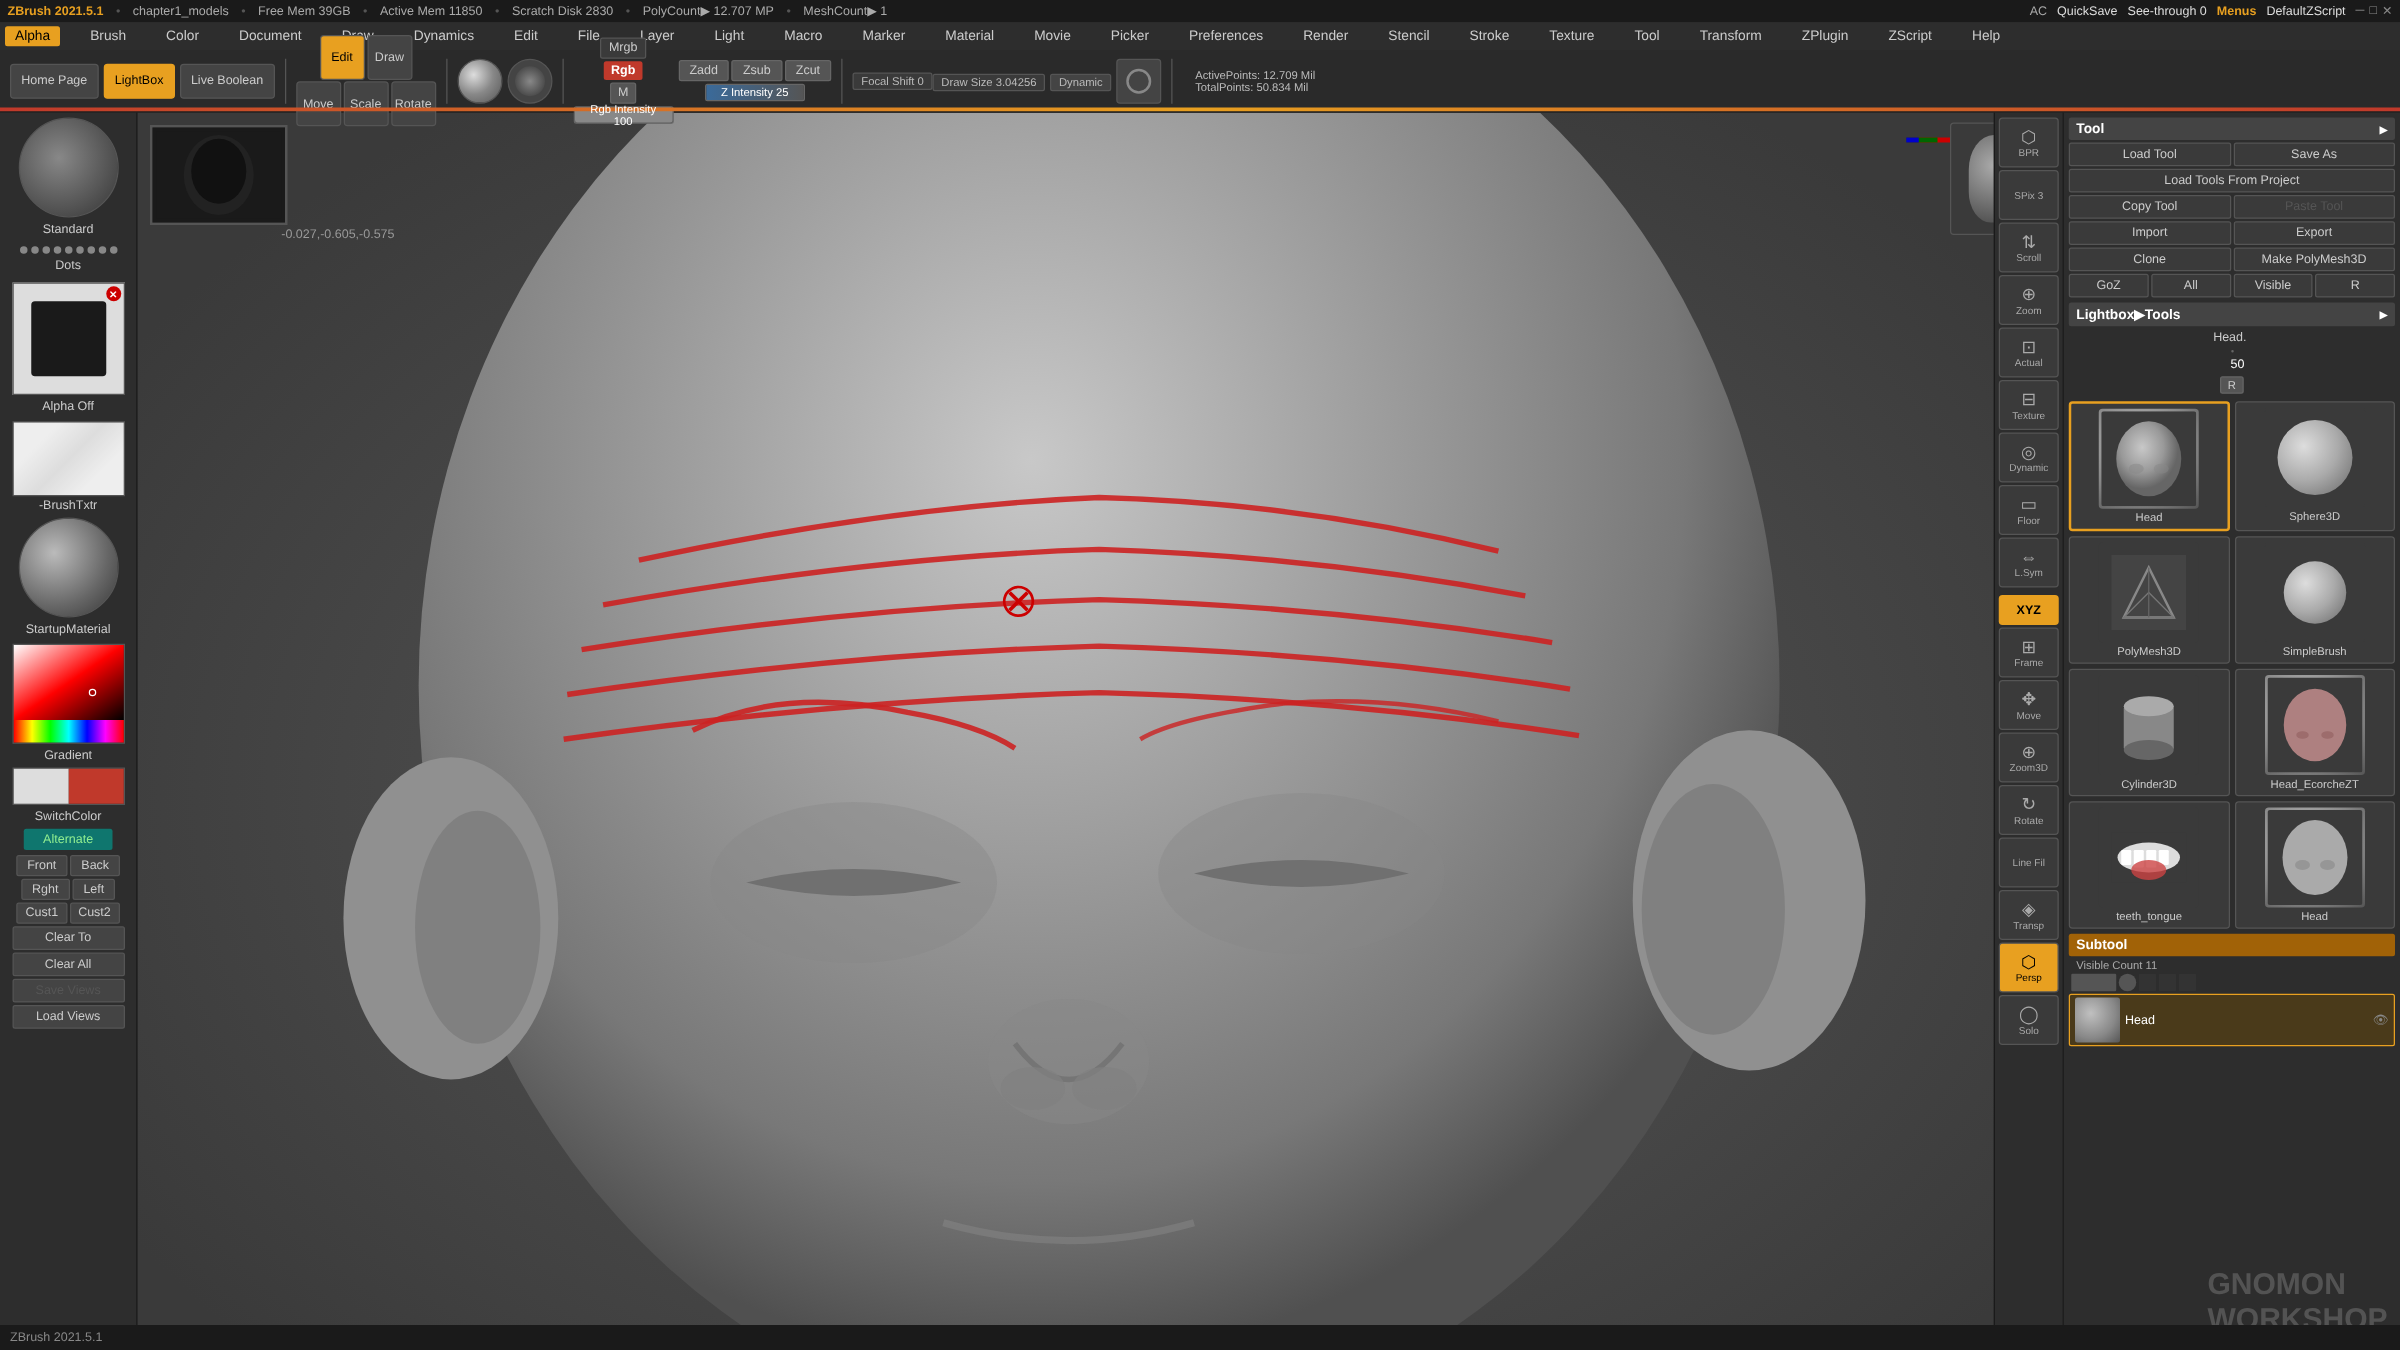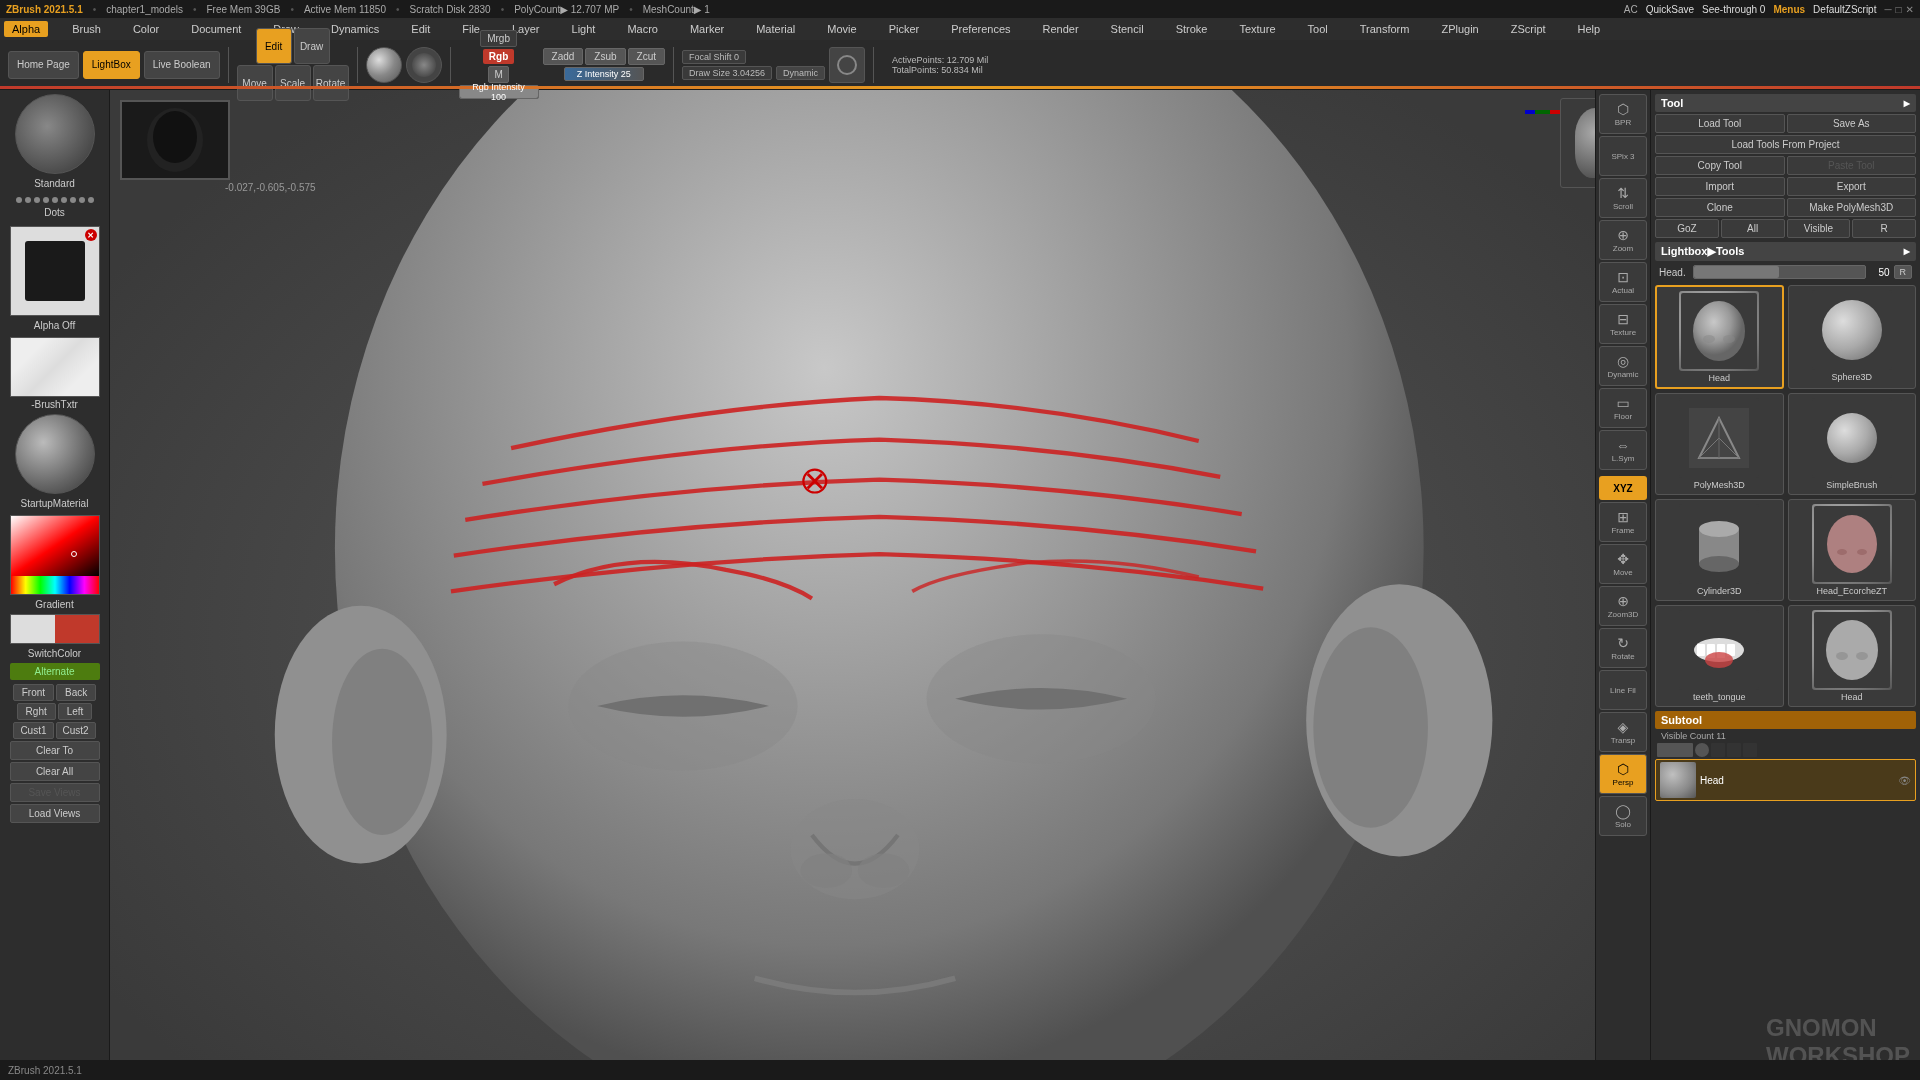--- a/index.html
+++ b/index.html
@@ -134,21 +134,21 @@
     }
     .slider-fill {
       height: 100%;
       background: #888;
       border-radius: 2px;
       position: absolute;
       left: 0; top: 0;
     }
     .slider-text { position: relative; font-size: 9px; z-index: 1; color: #fff; width: 100%; text-align: center; }
 
-    .focal-info { display: flex; flex-direction: column; font-size: 9px; color: #bbb; }
+    .focal-info { display: flex; flex-direction: row; font-size: 9px; color: #bbb; }
     .points-info { display: flex; flex-direction: column; font-size: 9px; color: #bbb; margin-left: 10px; }
 
     
     #left-panel {
       position: absolute;
       top: 90px; left: 0;
       width: 110px;
       bottom: 0;
       background: #2d2d2d;
       border-right: 1px solid #1a1a1a;
@@ -240,23 +240,23 @@
       height: 30px;
       margin: 0 auto;
       display: flex;
       border: 1px solid #555;
     }
     .grad-left { flex: 1; background: #ddd; }
     .grad-right { flex: 1; background: #c0392b; }
 
     .switch-color-label { text-align: center; font-size: 10px; color: #ccc; margin: 4px 0; }
     .alternate-btn {
-      width: 90px;
+      width: 71px;
       margin: 0 auto 4px;
-      background: #4d7c0f;
+      background: #0f766e;
       color: #90ee90;
       border: none;
       padding: 3px;
       border-radius: 2px;
       text-align: center;
       font-size: 10px;
       cursor: pointer;
       display: block;
     }
     .direction-btns {
@@ -495,20 +495,21 @@
     }
     .subtool-icons { display: flex; gap: 2px; margin-left: auto; }
     .subtool-icon { font-size: 10px; color: #888; }
 
     .head-slider-row {
       display: flex;
       align-items: center;
       gap: 4px;
       padding: 2px 4px;
       margin: 2px 0;
+      flex-direction: column;
     }
     .head-slider-label { font-size: 10px; color: #ccc; min-width: 30px; }
     .head-slider-track {
       flex: 1;
       height: 14px;
       background: #555;
       border-radius: 2px;
       position: relative;
       border: 1px solid #666;
     }

